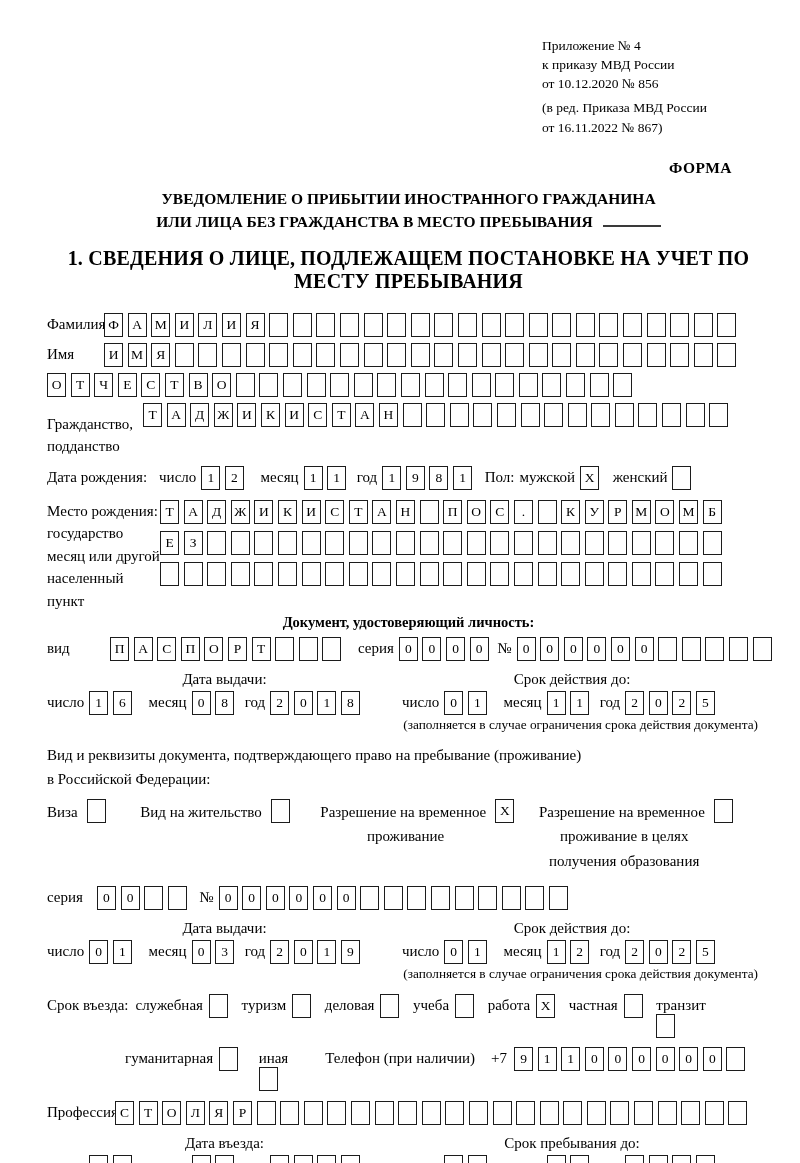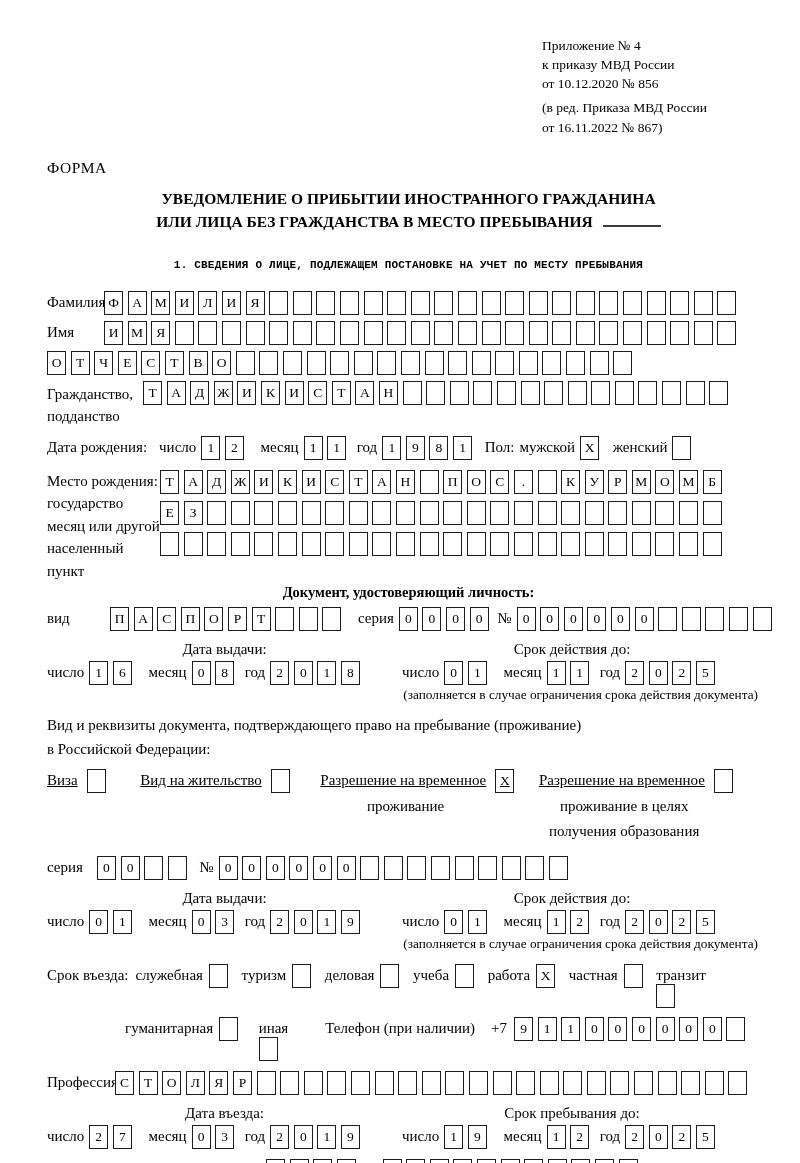--- a/index.html
+++ b/index.html
@@ -1,45 +1,45 @@
 <!DOCTYPE html>
 <html><head>
 <meta charset="utf-8">
 <style>
   html,body{margin:0;padding:0;background:#fff;}
   body{width:800px;height:1163px;font-family:"Liberation Serif",serif;color:#000;font-size:15px;overflow:hidden;}
   .page{padding:36px 30px 10px 47px;box-sizing:border-box;}
   
   .appendix{margin-left:auto;width:228px;font-size:13.5px;line-height:1.42;}
   .appendix .gap{height:5px;}
-  .forma{font-weight:normal;text-align:left;margin:22px 38px 10px 0;font-size:15.5px;letter-spacing:.5px;}
+  .forma{font-weight:bold;text-align:right;margin:22px 38px 10px 0;font-size:15.5px;letter-spacing:.5px;}
   .title{text-align:center;font-weight:bold;font-size:15.5px;line-height:1.5;margin-top:8px;}
   .blank-line{display:inline-block;width:58px;border-bottom:2.2px solid #3a3a3a;margin-left:10px;vertical-align:baseline;}
-  .sec-heading{font-weight:bold;font-size:11px;text-align:center;margin:26px 0 20px 0;letter-spacing:.2px;font-family:Liberation Mono, monospace;}
+  .sec-heading{font-weight:bold;font-size:20px;text-align:center;margin:14px 0 20px 0;letter-spacing:.2px;}
   
   .row{display:flex;align-items:flex-start;margin-bottom:6px;}
   .boxes{display:flex;flex-wrap:nowrap;}
   .cell{width:19px;height:24px;border:1.6px solid #1c1c1c;box-sizing:border-box;display:inline-flex;align-items:center;justify-content:center;font-size:13.5px;margin-right:4.6px;flex:0 0 auto;background:#fff;}
   .lbl{flex:0 0 auto;padding-top:3px;}
-  .w57{width:57px;} .w113{width:113px;} .w96{width:96px;} .w63{width:63px;} .w68{width:68px;}
+  .w57{width:57px;} .w113{width:113px;} .w96{width:96px;margin-top:8px;} .w63{width:63px;} .w68{width:68px;}
   .lbl2{line-height:1.45;}
   .dlbl{padding-top:3px;margin:0 5px 0 12px;flex:0 0 auto;}
   .dlbl.first{margin-left:0;}
   
   .date-pair{display:flex;margin-top:10px;}
   .dp-left{width:355px;}
   .dp-right{width:340px;}
   .dp-head{text-align:center;margin-bottom:3px;}
   .dp-row{display:flex;}
   .dp-note{text-align:right;font-size:13.3px;margin:2px 12px 8px 0;}
   .intro{margin:10px 0 2px 0;line-height:1.6;}
   
   .opts{display:flex;margin:8px 0 14px 0;}
   .opt{margin-right:14px;}
-  .opt-line{display:flex;align-items:flex-start;text-decoration:underline;}
+  .opt-line{display:flex;align-items:center;}
   .opt-line .txt{padding-top:3px;margin-right:9px;}
   .opt-sub{text-align:center;line-height:1.5;padding-top:2px;}
   .purpose{display:flex;margin-top:12px;}
   .purpose .p-item{display:flex;margin-right:9px;}
   .purpose .p-item .txt{padding-top:3px;margin-right:6px;}
   .mleft78{margin-left:78px;}
   .mig-row{display:flex;margin-top:10px;}
   .birth-place{display:flex;margin-top:10px;}
   .bp-lbl{width:113px;flex:0 0 auto;line-height:1.5;}
   .bp-rows .boxes{margin-bottom:7px;}

